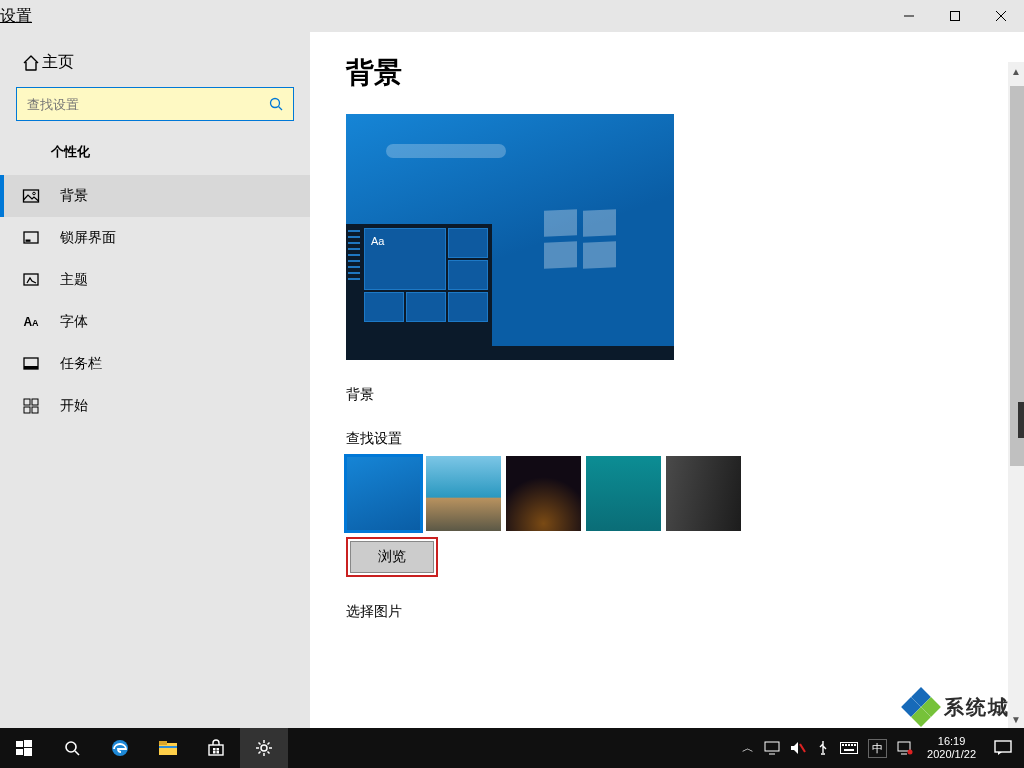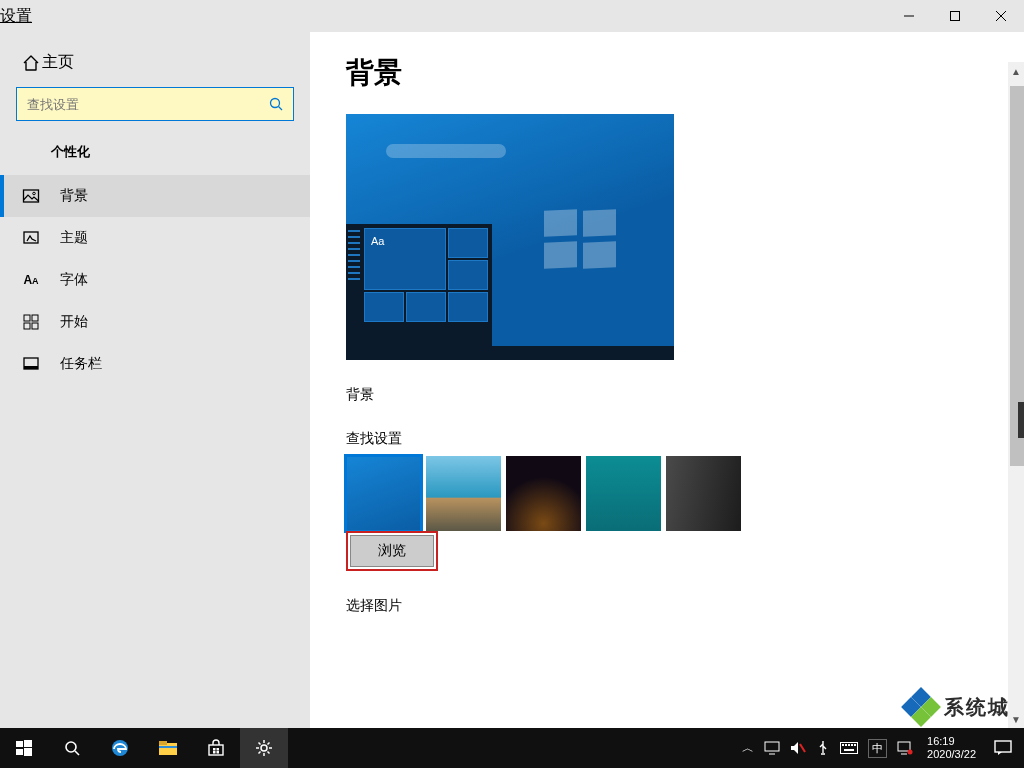--- a/index.html
+++ b/index.html
@@ -51,37 +51,37 @@
 
 .thumbs { display:flex; gap:5px; margin-top:2px; }
 .thumb { width:75px; height:75px; background:#333; }
 .thumb.sel{outline:3px solid #0078d7; outline-offset:-1px;}
 .t0{background:linear-gradient(160deg,#1685d6,#0a5da5);}
 .t1{background:linear-gradient(#7cc6e6,#2a98c0 55%,#b8925f 56%,#5b5846);} 
 .t2{background:radial-gradient(circle at 50% 90%,#7a4a14 0%,#110a14 60%);} 
 .t3{background:linear-gradient(#0c8d94,#0a6d77);} 
 .t4{background:linear-gradient(100deg,#4a4a4a,#1c1c1c);} 
 
-.browse-wrap{display:inline-block;border:2px solid #c92020;padding:2px;}
+.browse-wrap{display:inline-block;border:2px solid #c92020;padding:2px;margin-top:6px;}
 .browse-btn{width:84px;height:32px;background:#ccc;border:1px solid #888;font-size:14px;}
 
 .scrolltrack{position:absolute;right:0;top:30px;width:16px;bottom:0;background:#f0f0f0;}
 .scrolltrack .up,.scrolltrack .down{height:18px;display:flex;align-items:center;justify-content:center;color:#555;font-size:10px;}
 .scrolltrack .down{position:absolute;bottom:0;left:0;right:0;}
 .scrolltrack .thumb{position:absolute;left:2px;right:2px;top:24px;height:380px;background:#c0c0c0;}
 
 .rightedge{position:absolute;right:0;top:370px;width:6px;height:36px;background:#333;}
 
 
 .tb { position:absolute; left:0; right:0; bottom:0; height:40px; background:#101010; display:flex; align-items:center; color:#fff; }
 .tb .item{width:48px;height:40px;display:flex;align-items:center;justify-content:center;}
 .tb .item.active{background:#333;}
 .tb .spacer{flex:1;}
 .tb .tray{display:flex;align-items:center;gap:10px;padding:0 8px;font-size:12px;}
-.tb .clock{text-align:left;font-size:11px;line-height:13px;padding:0 6px;}
+.tb .clock{text-align:center;font-size:11px;line-height:13px;padding:0 6px;}
 .tb .lang{border:1px solid #666;padding:1px 3px;font-size:11px;}
 
 .watermark{position:absolute;right:14px;bottom:44px;display:flex;align-items:center;gap:6px;opacity:.95}
 .watermark .dia{width:34px;height:34px;position:relative;}
 .watermark .dia .d{position:absolute;width:14px;height:14px;transform:rotate(45deg);}
 .watermark .dia .d1{left:10px;top:0;background:#0b63b6;}
 .watermark .dia .d2{left:0;top:10px;background:#0b63b6;}
 .watermark .dia .d3{left:20px;top:10px;background:#6fbf2f;}
 .watermark .dia .d4{left:10px;top:20px;background:#6fbf2f;}
 .watermark .txt{color:#222;font-weight:700;font-size:20px;letter-spacing:2px;}
@@ -144,50 +144,59 @@
                 <polyline points="1.5,13 6,8 10,12 12,10 16.5,14" fill="none" stroke="#000" stroke-width="1.2"></polyline>
                 <circle cx="12" cy="6.5" r="1.3" fill="none" stroke="#000"></circle>
               </svg>
             </span>
           <span>背景</span>
         </div>
         <div class="nav-item">
           <span class="icon">
               <svg width="18" height="18" viewBox="0 0 18 18">
                 <rect x="2" y="3" width="14" height="11" fill="none" stroke="#000" stroke-width="1.3"></rect>
+                <rect x="3.5" y="10.5" width="5" height="2.3" fill="#000"></rect>
+              </svg>
+            </span>
+          <span>锁屏界面</span>
+        </div>
+        <div class="nav-item">
+          <span class="icon">
+              <svg width="18" height="18" viewBox="0 0 18 18">
+                <rect x="2" y="3" width="14" height="11" fill="none" stroke="#000" stroke-width="1.3"></rect>
                 <path d="M5 12 l3 -5 l2 3 l4 2" fill="none" stroke="#000" stroke-width="1.3"></path>
               </svg>
             </span>
           <span>主题</span>
         </div>
         <div class="nav-item">
           <span class="icon">
               <span style="font-size:12px;font-weight:600">A<span style="font-size:9px">A</span></span>
             </span>
           <span>字体</span>
+        </div>
+        <div class="nav-item">
+          <span class="icon">
+              <svg width="18" height="18" viewBox="0 0 18 18">
+                <rect x="2" y="3" width="14" height="11" fill="none" stroke="#000" stroke-width="1.3"></rect>
+                <rect x="2" y="11" width="14" height="3" fill="#000"></rect>
+              </svg>
+            </span>
+          <span>任务栏</span>
         </div>
         <div class="nav-item">
           <span class="icon">
               <svg width="16" height="16" viewBox="0 0 16 16">
                 <rect x="1" y="1" width="6" height="6" fill="none" stroke="#000"></rect>
                 <rect x="9" y="1" width="6" height="6" fill="none" stroke="#000"></rect>
                 <rect x="1" y="9" width="6" height="6" fill="none" stroke="#000"></rect>
                 <rect x="9" y="9" width="6" height="6" fill="none" stroke="#000"></rect>
               </svg>
             </span>
           <span>开始</span>
-        </div>
-        <div class="nav-item">
-          <span class="icon">
-              <svg width="18" height="18" viewBox="0 0 18 18">
-                <rect x="2" y="3" width="14" height="11" fill="none" stroke="#000" stroke-width="1.3"></rect>
-                <rect x="2" y="11" width="14" height="3" fill="#000"></rect>
-              </svg>
-            </span>
-          <span>任务栏</span>
         </div>
       </div>
     </div>
 
     <div class="content">
       <h1>背景</h1>
 
       <div class="preview">
         <div class="cloud1"></div>
         <div class="winlogo">
@@ -337,21 +346,21 @@
     <span>
         <svg width="16" height="14" viewBox="0 0 16 14">
           <rect x="1" y="1" width="12" height="9" fill="none" stroke="#fff"></rect>
           <line x1="4" y1="13" x2="10" y2="13" stroke="#fff"></line>
           <circle cx="13" cy="11" r="2.5" fill="#d22"></circle>
         </svg>
       </span>
   </div>
   <div class="clock">
     <div>16:19</div>
-    <div>2020/3/22</div>
+    <div>2020/1/22</div>
   </div>
   <div class="item" style="width:42px">
       <svg width="18" height="16" viewBox="0 0 18 16">
         <rect x="1" y="1" width="16" height="11" fill="none" stroke="#fff" stroke-width="1.4"></rect>
         <polygon points="4,12 4,15 8,12" fill="#fff"></polygon>
       </svg>
     </div>
 </div>
 
 </body></html>

